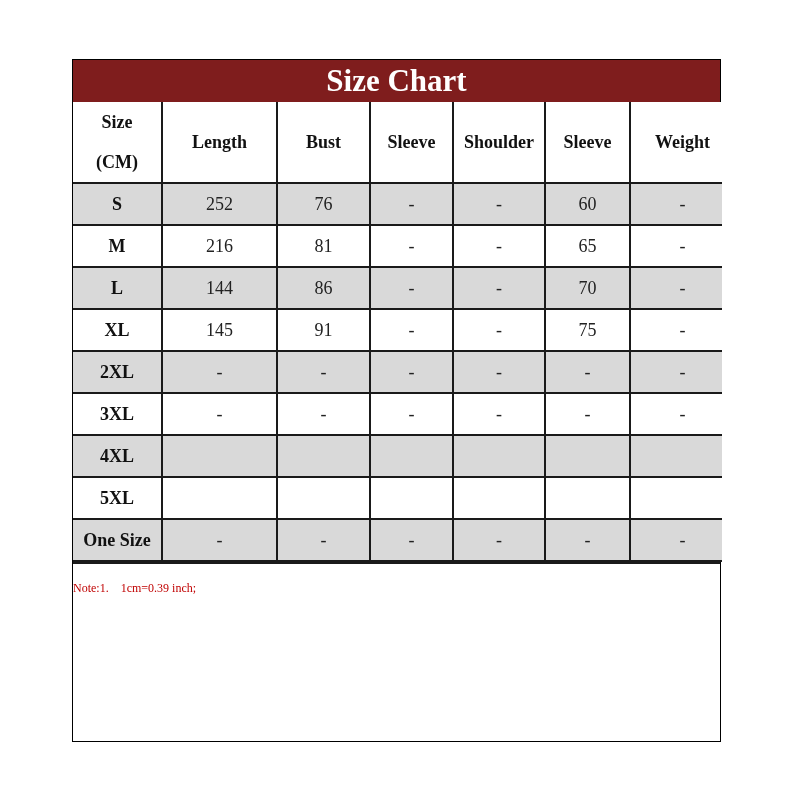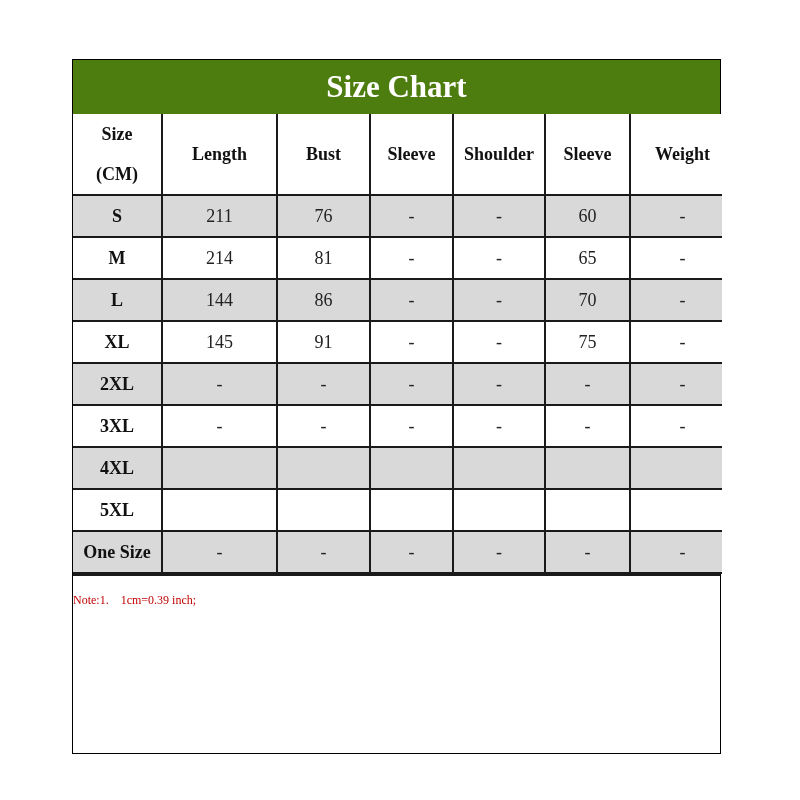--- a/index.html
+++ b/index.html
@@ -2,21 +2,21 @@
 <html><head>
 <meta charset="utf-8">
 <style>
   html, body { margin: 0; padding: 0; background: #ffffff; }
   body { width: 800px; height: 800px; position: relative; overflow: hidden; }
   .chart {
     position: absolute; left: 72px; top: 59px; width: 649px;
     border: 1px solid #000; box-sizing: border-box; background: #fff;
   }
   .title-bar {
-    height: 54px; background: #4d7c0f; color: #fff;
+    height: 42px; background: #7f1d1d; color: #fff;
     font-family: "Liberation Serif", serif; font-weight: bold; font-size: 31px;
     display: flex; align-items: center; justify-content: center;
   }
   table {
     border-collapse: collapse; width: 100%; table-layout: fixed;
     font-family: "Liberation Serif", serif;
   }
   td, th {
     border: 2px solid #1a1a1a; text-align: center; vertical-align: middle; padding: 0;
     font-size: 18px; color: #222;
@@ -62,30 +62,30 @@
         <th>Bust</th>
         <th>Sleeve</th>
         <th>Shoulder</th>
         <th>Sleeve</th>
         <th>Weight</th>
       </tr>
     </thead>
     <tbody id="tbody">
         <tr class="gray">
           <td class="size">S</td>
-          <td>211</td>
+          <td>252</td>
           <td>76</td>
           <td>-</td>
           <td>-</td>
           <td>60</td>
           <td>-</td>
         </tr>
         <tr class="white">
           <td class="size">M</td>
-          <td>214</td>
+          <td>216</td>
           <td>81</td>
           <td>-</td>
           <td>-</td>
           <td>65</td>
           <td>-</td>
         </tr>
         <tr class="gray">
           <td class="size">L</td>
           <td>144</td>
           <td>86</td>

